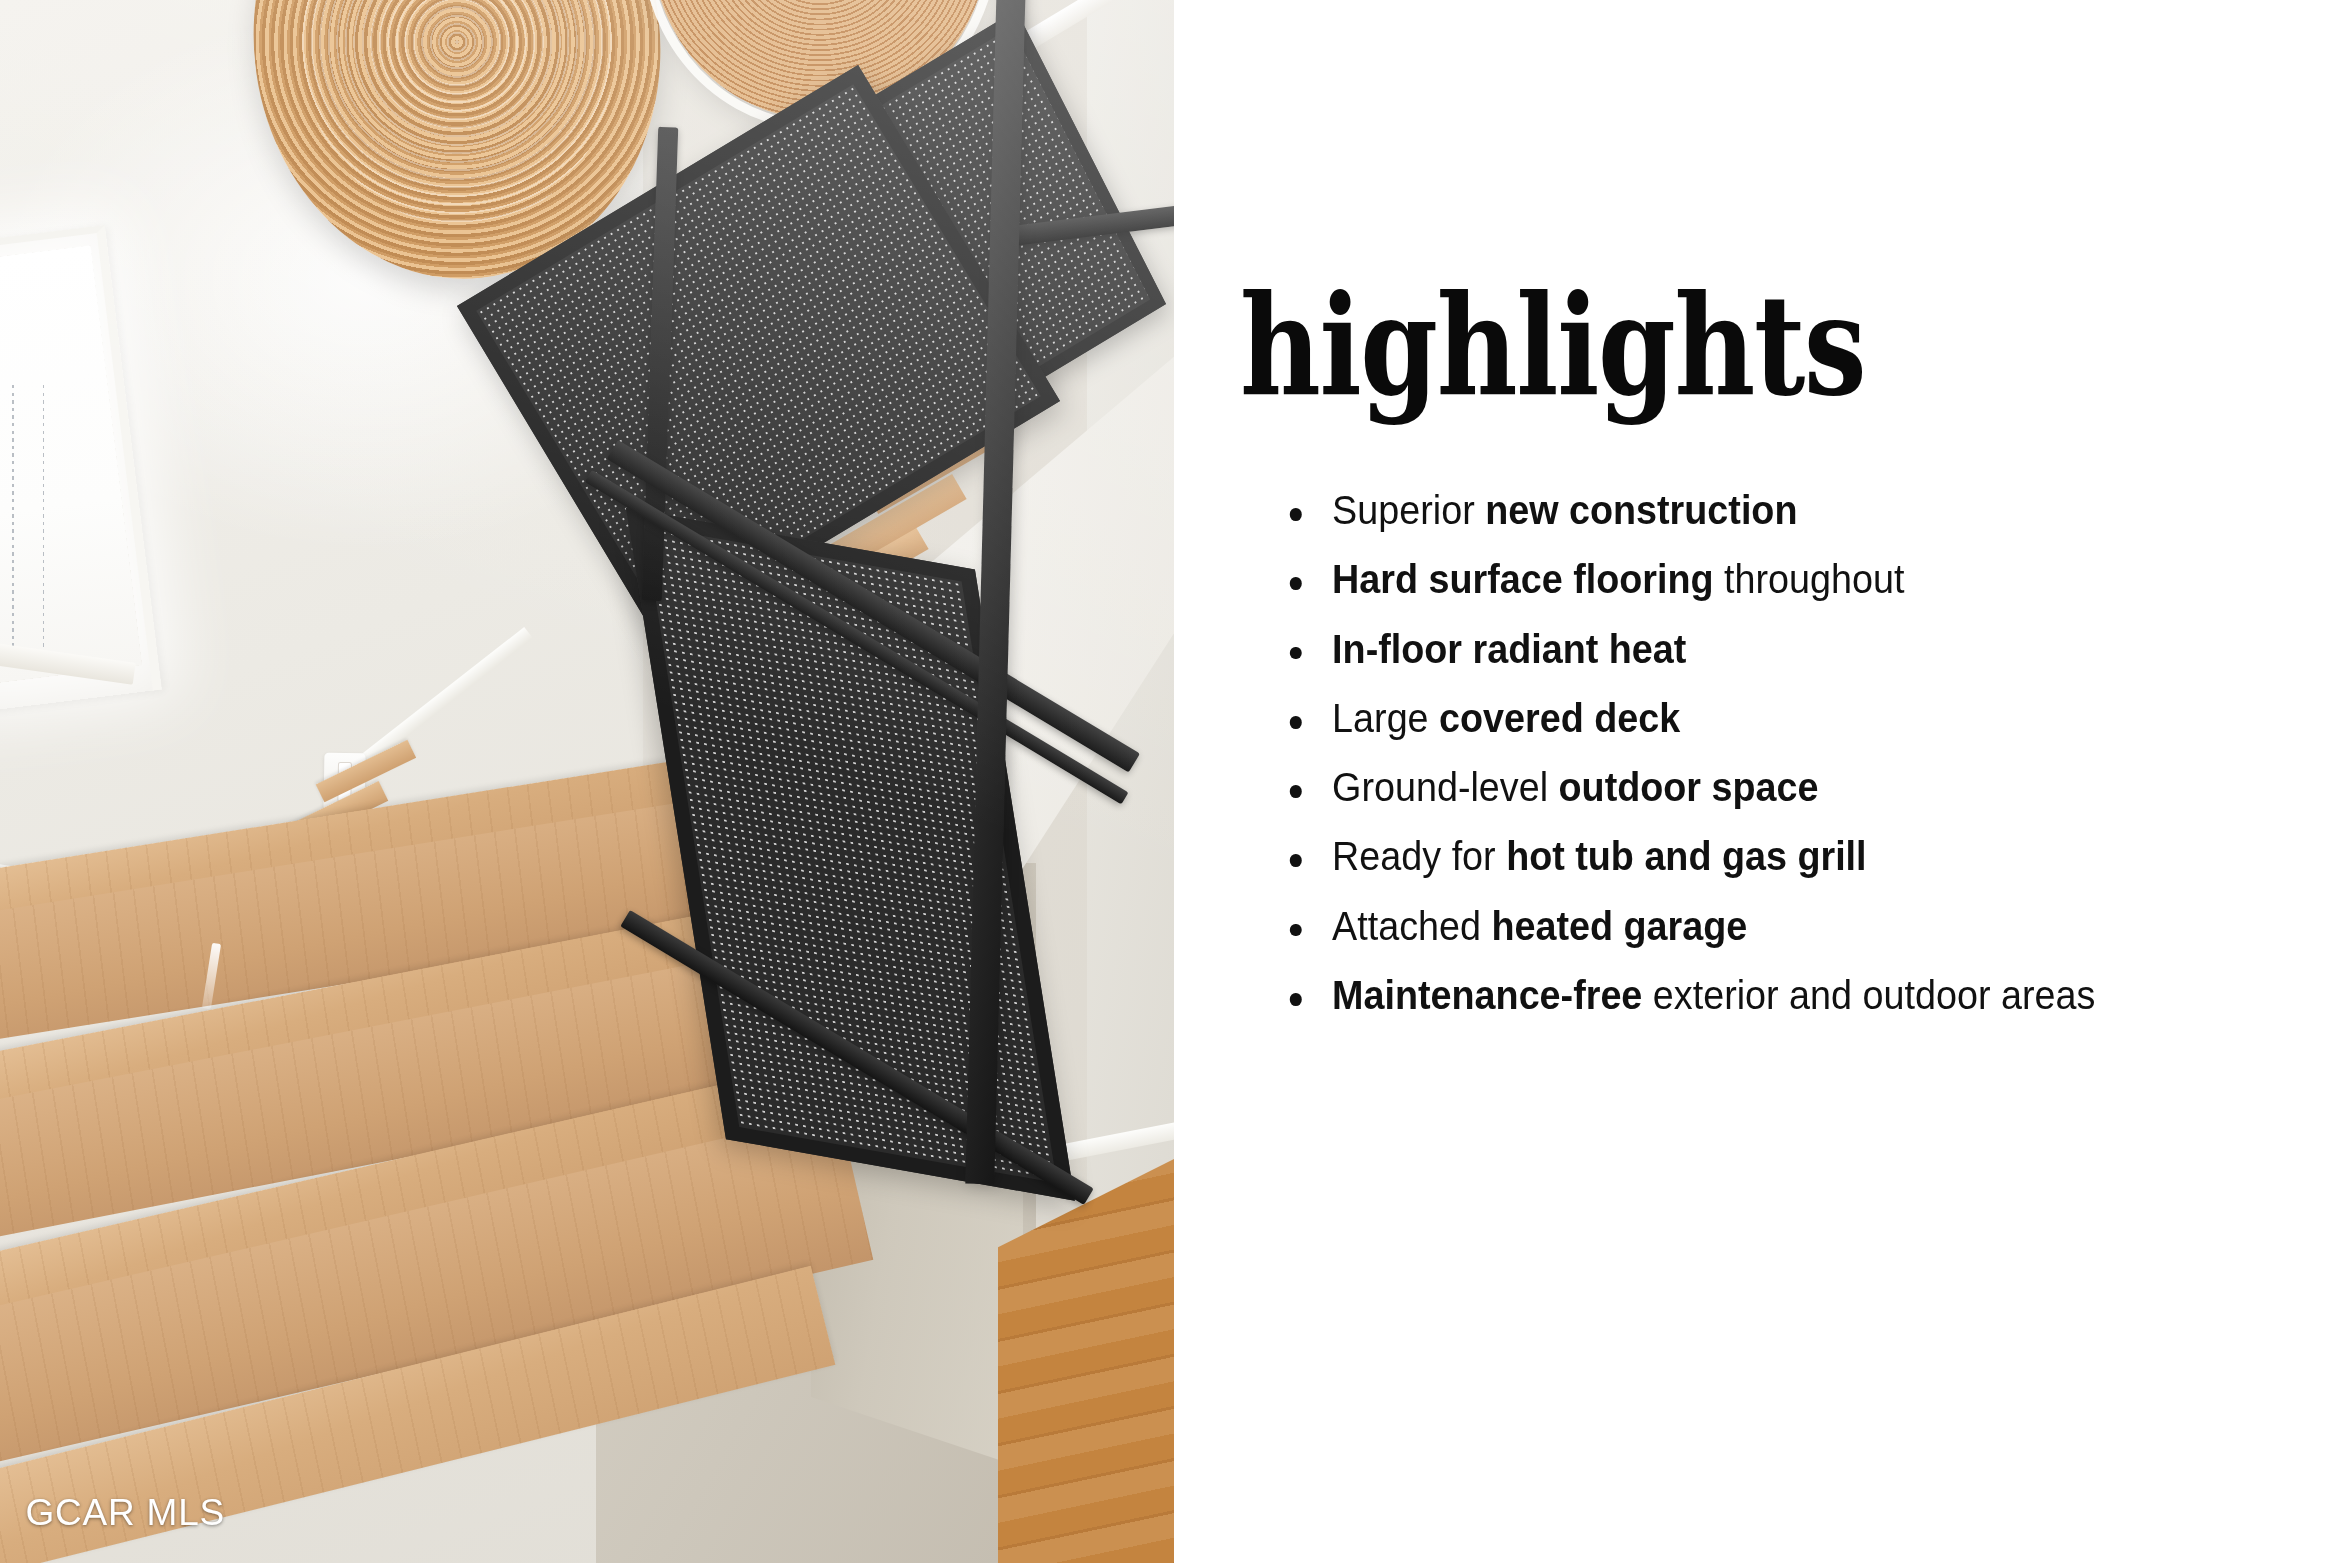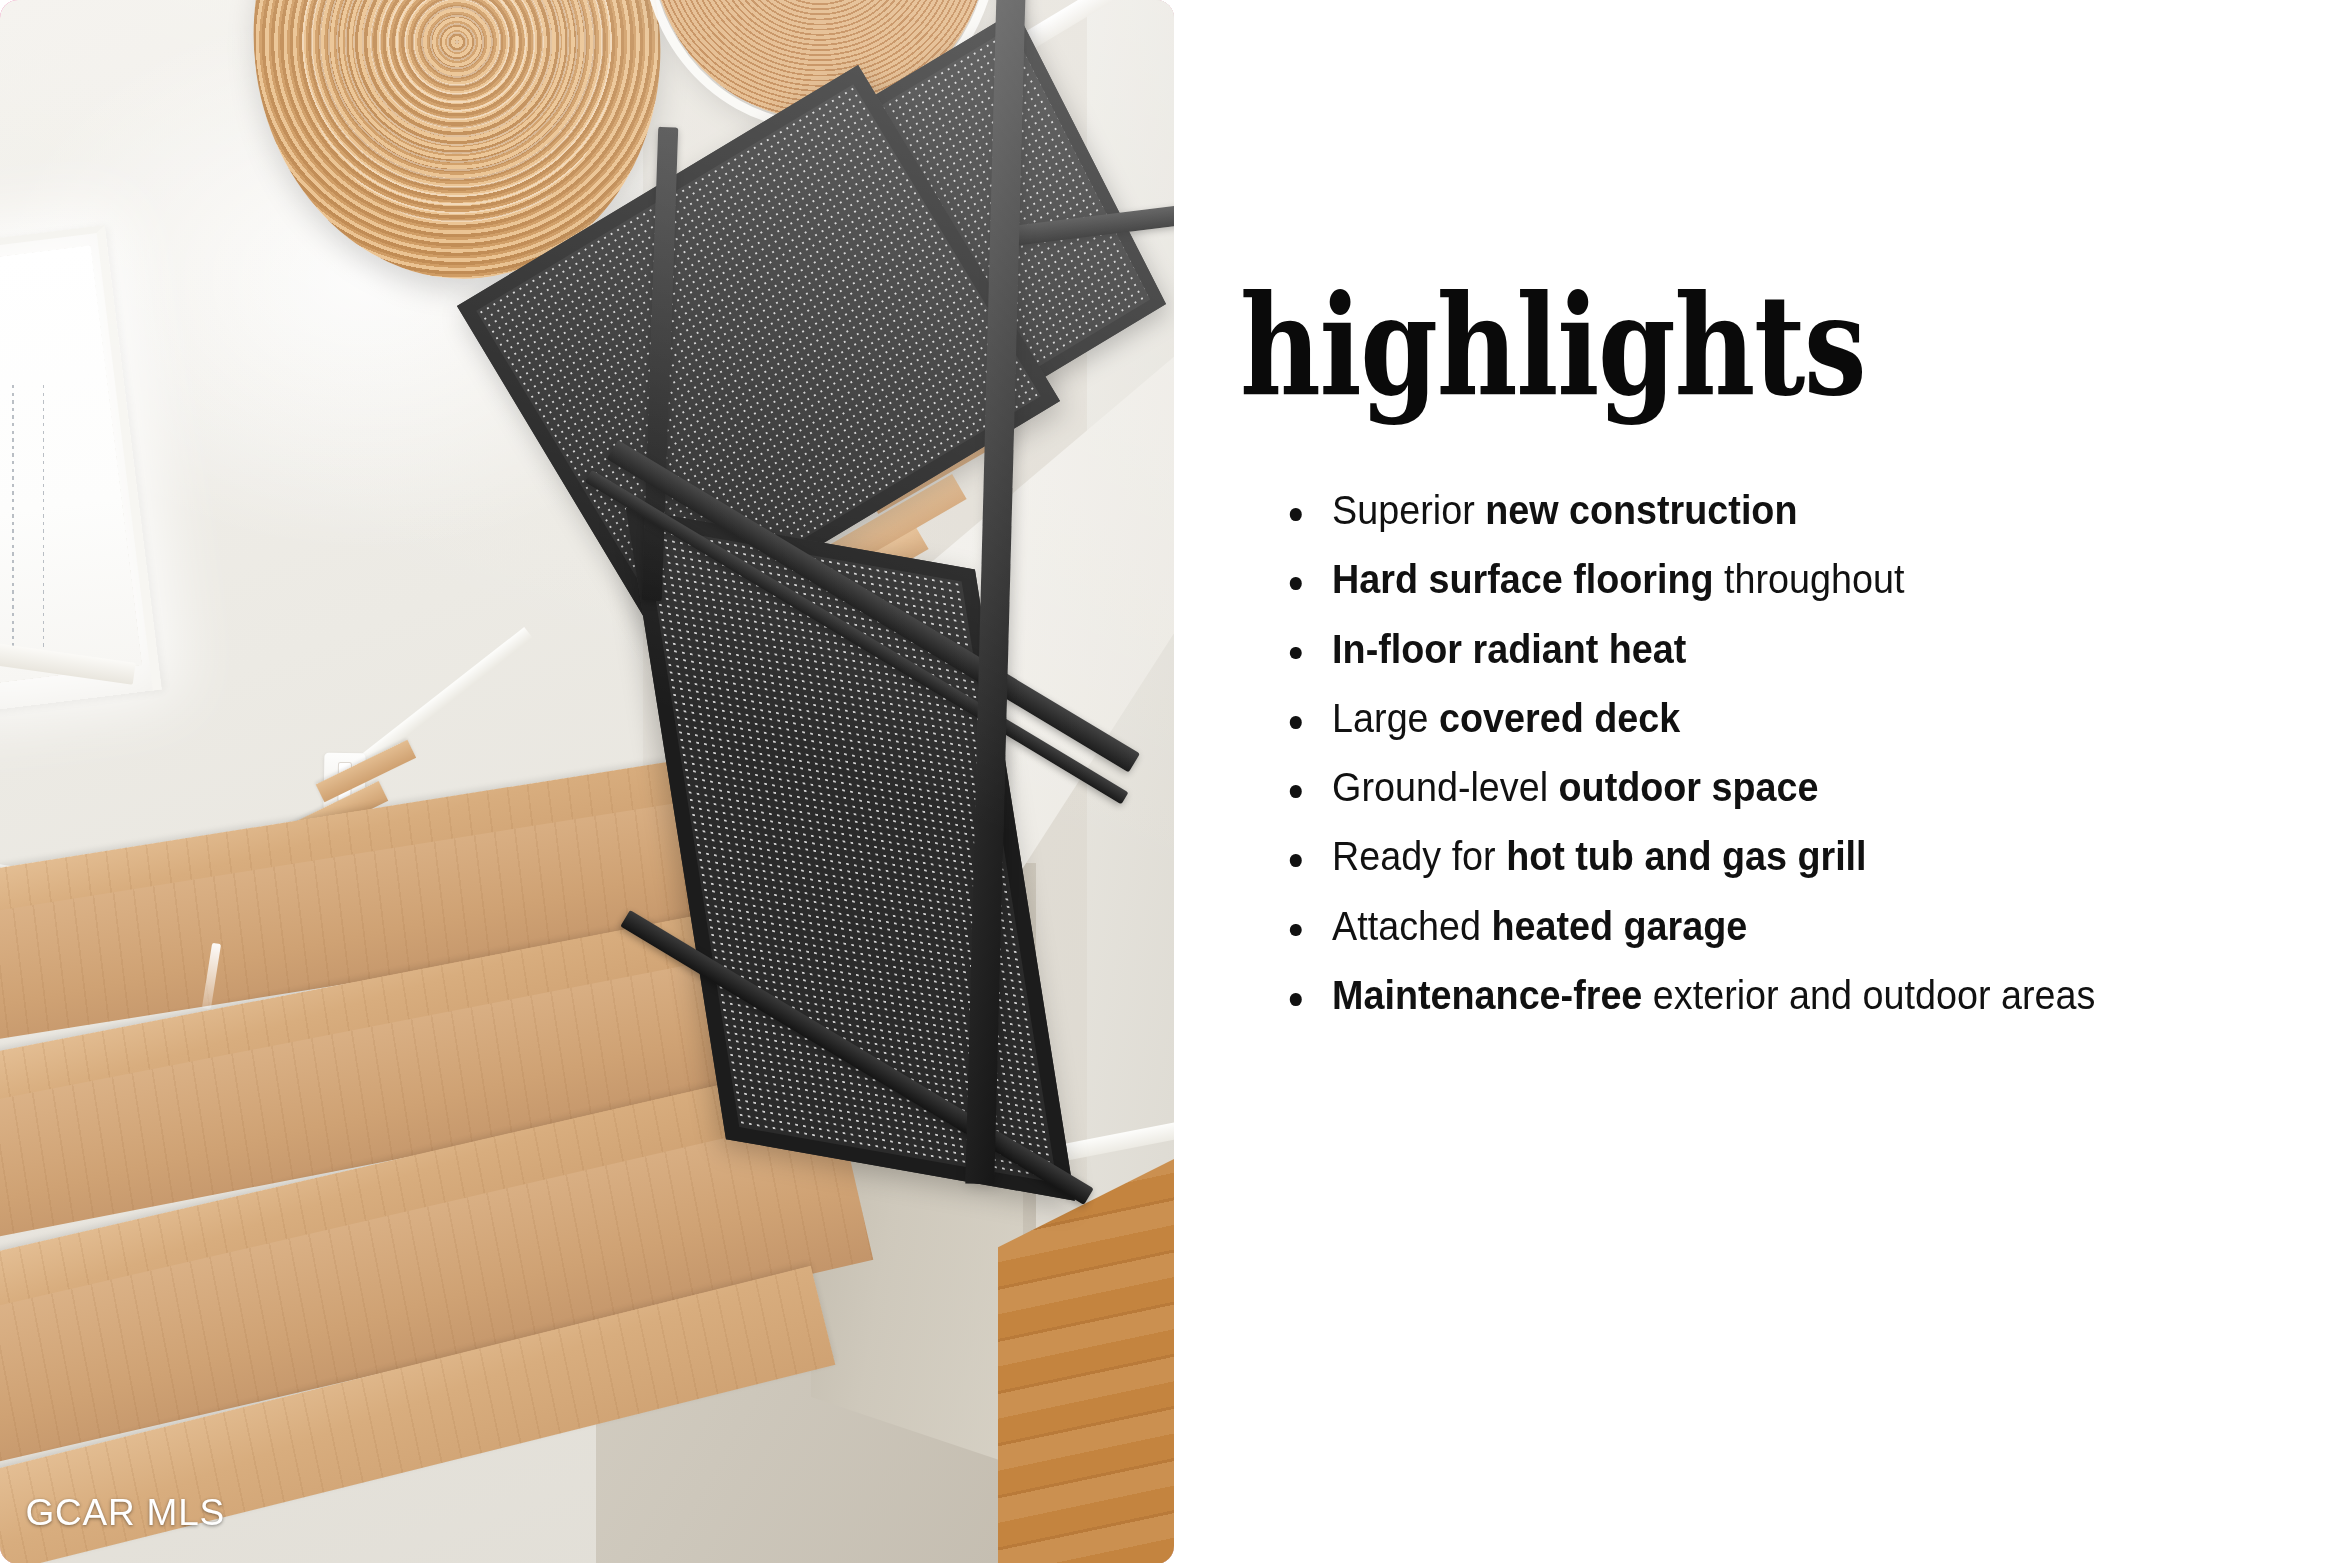--- a/index.html
+++ b/index.html
@@ -11,21 +11,20 @@
   }
   .slide{position:relative;width:2342px;height:1564px;background:#fff;display:flex;}
 
   
   .photo{
     position:relative;
     width:1174px;height:1564px;
     overflow:hidden;
     background:#ec4899;
     flex:0 0 1174px;
-    border-radius:18px;
   }
   
   .wall{
     position:absolute;inset:0;
     background:
       radial-gradient(ellipse 592px 440px at 364px 279px, rgba(255,255,255,.85) 0%, rgba(255,255,255,0) 62%),
       linear-gradient(160deg,#f3f1ec 0%,#eceae4 38%,#e6e3dc 70%,#e0ddd5 100%);
   }
   
   .wall-right-panel{

